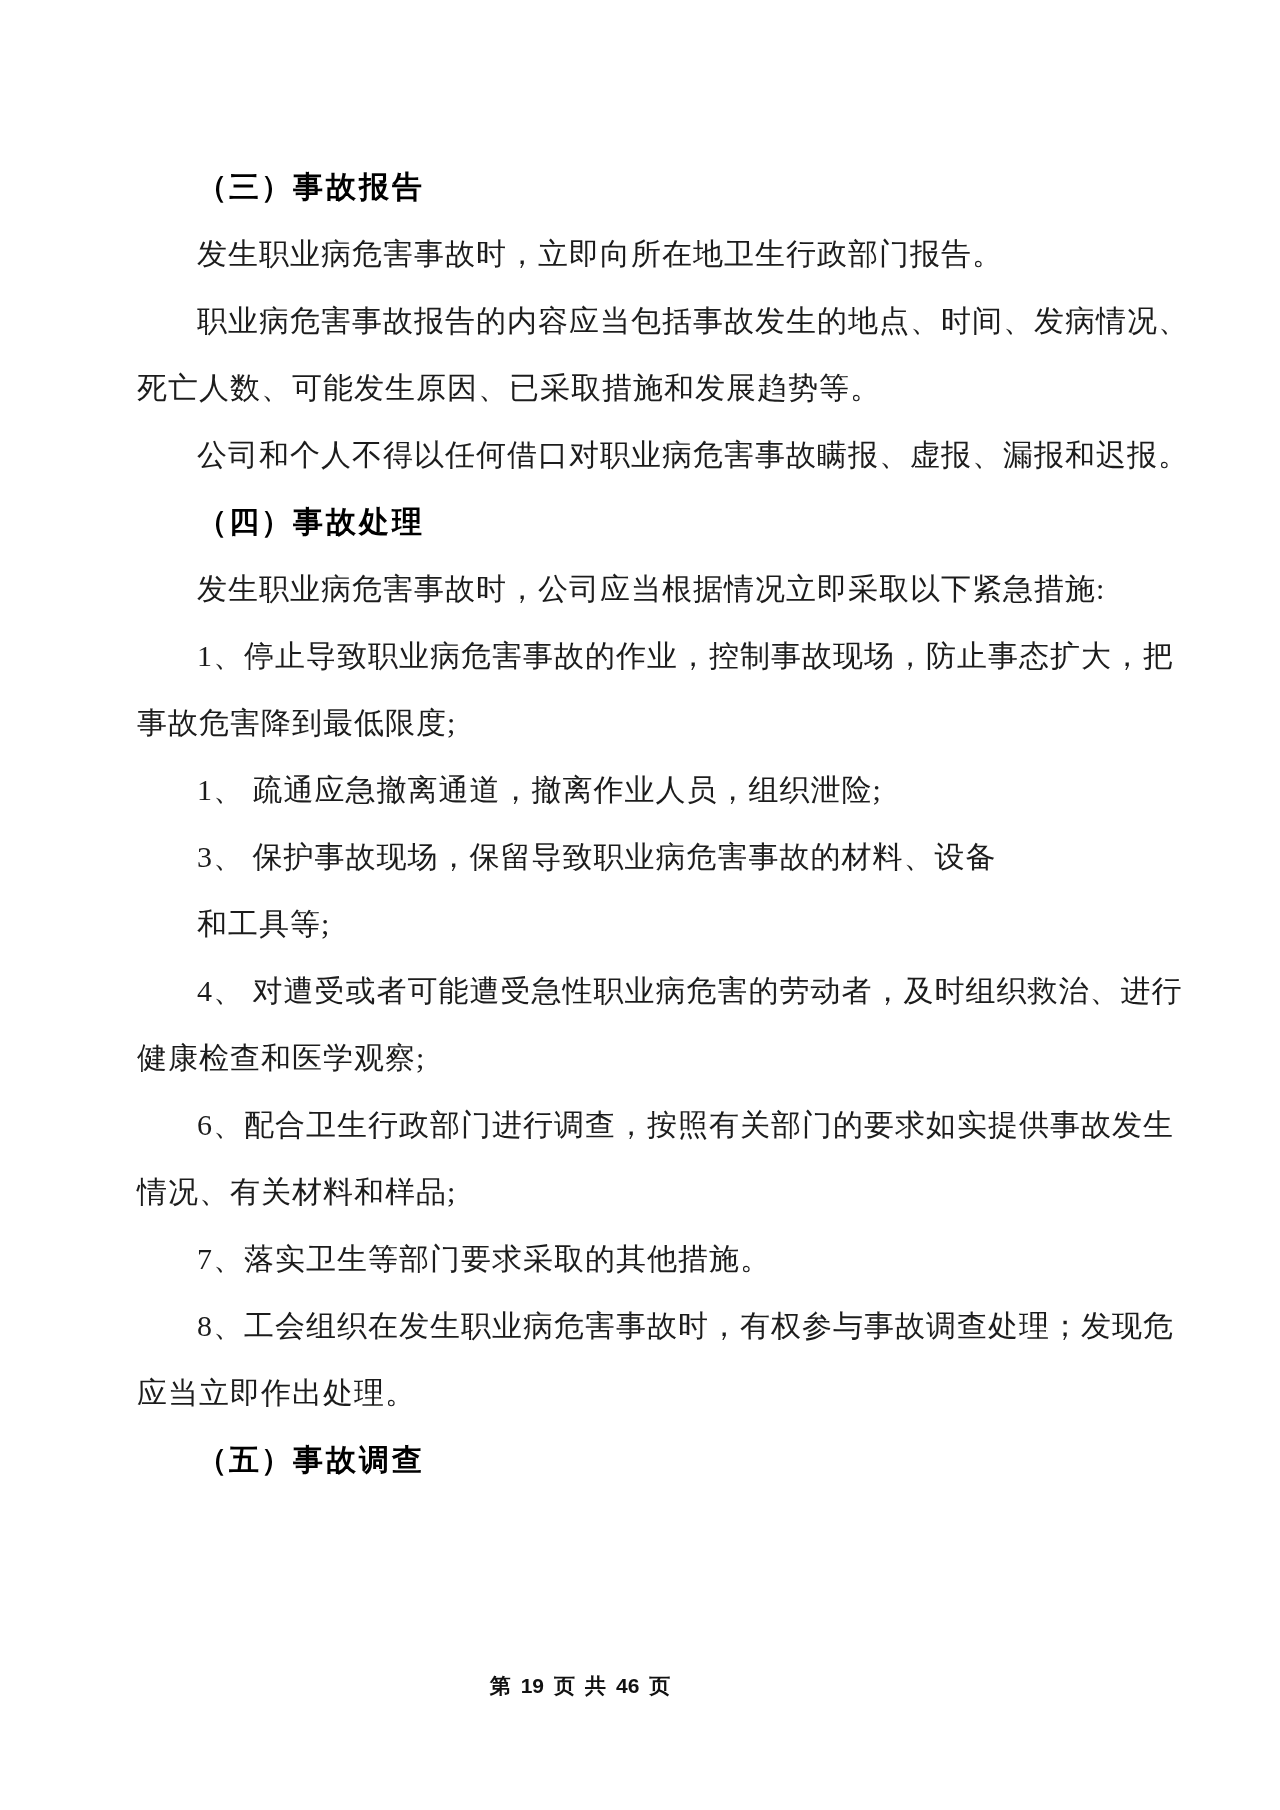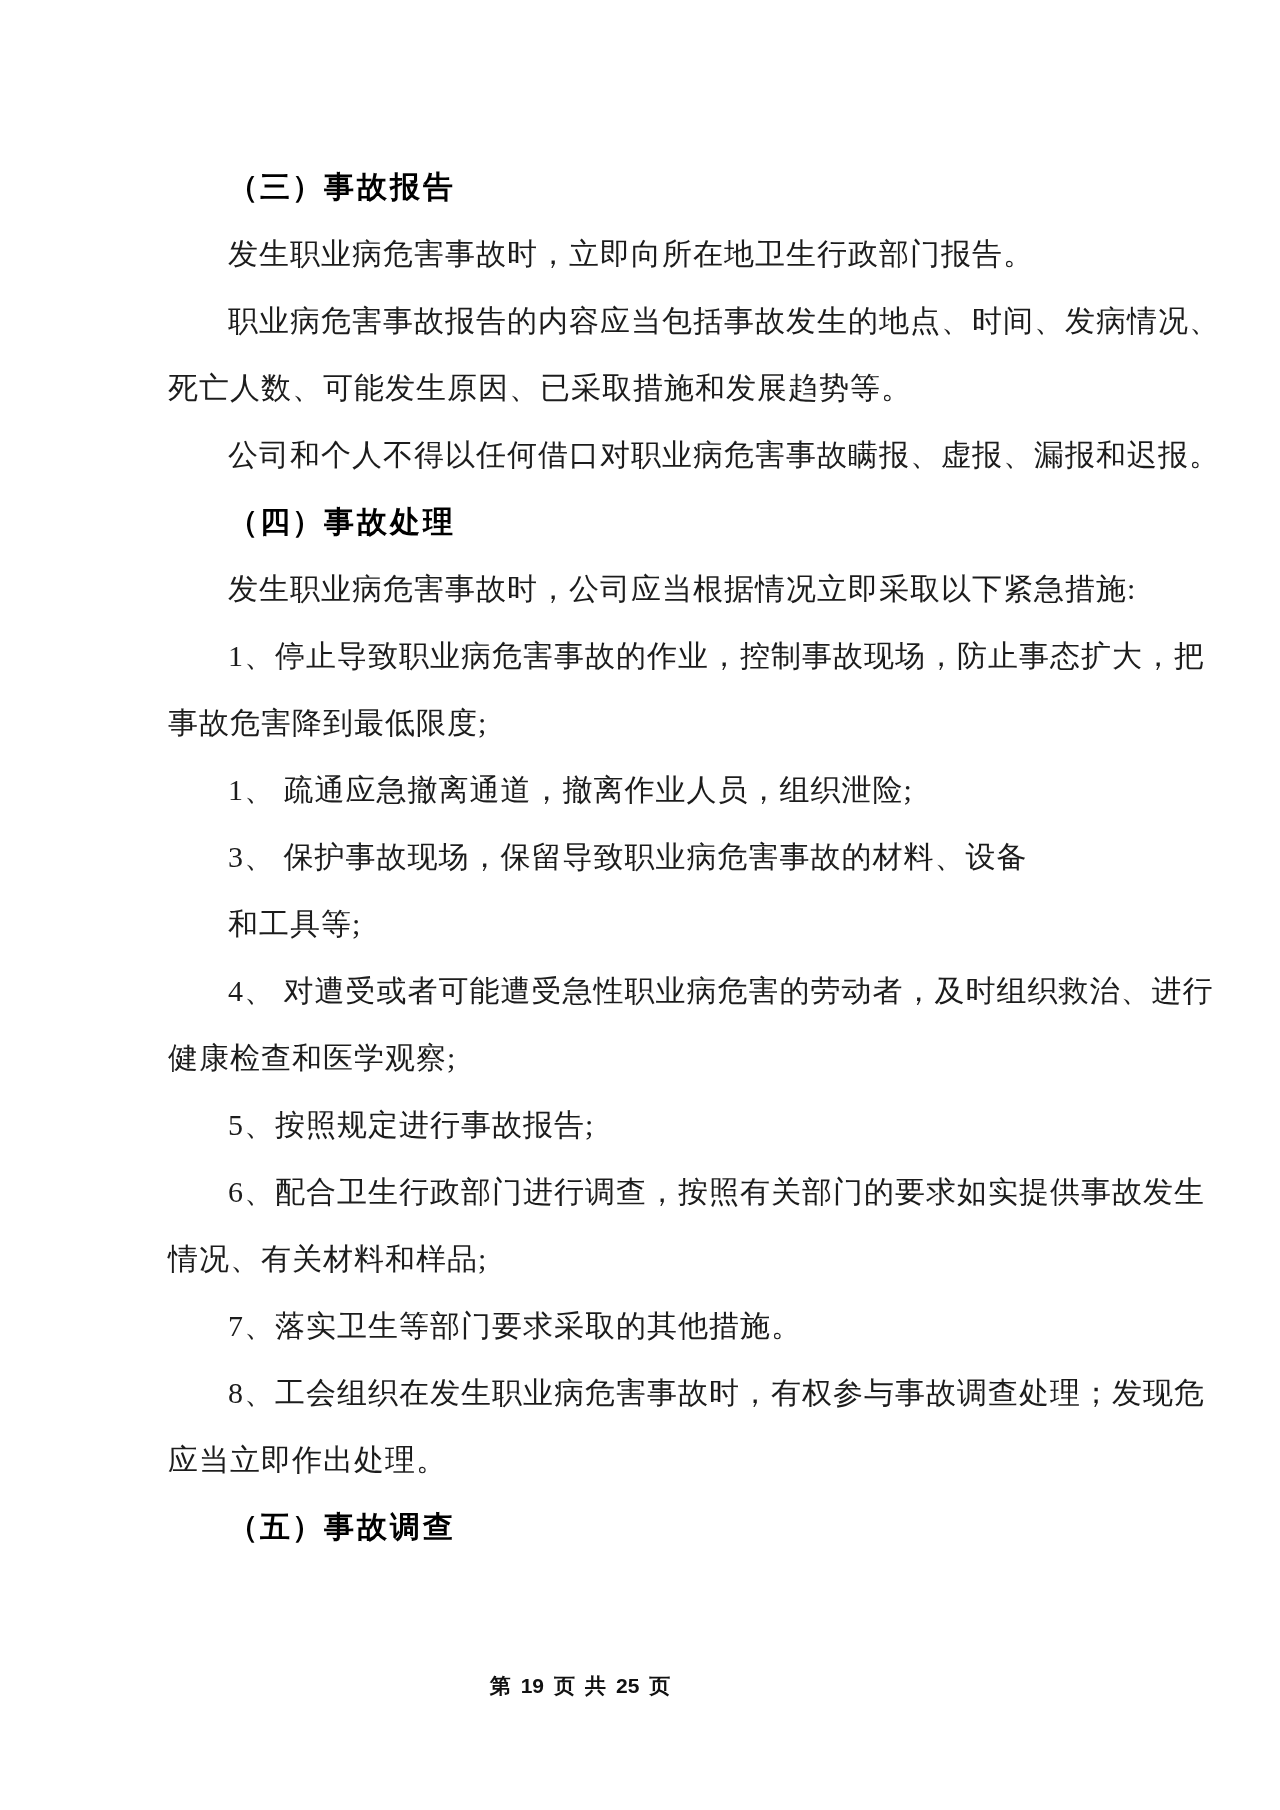--- a/index.html
+++ b/index.html
@@ -21,21 +21,20 @@
     top: 153px;
     left: 137px;
     width: 1085px;
   }
   .line {
     height: 67px;
     line-height: 67px;
     font-size: 30px;
     letter-spacing: 1px;
     white-space: nowrap;
-    margin-left: 31px;
   }
   .ind {
     padding-left: 60px;
   }
   .heading {
     font-weight: bold;
     color: #000000;
   }
   .heading .h-prefix {
     font-family: "Liberation Serif", "DejaVu Serif", serif;
@@ -80,29 +79,28 @@
     </div>
 
     <div class="line ind">发生职业病危害事故时，公司应当根据情况立即采取以下紧急措施:</div>
     <div class="line ind">1、停止导致职业病危害事故的作业，控制事故现场，防止事态扩大，把</div>
     <div class="line">事故危害降到最低限度;</div>
     <div class="line ind">1、 疏通应急撤离通道，撤离作业人员，组织泄险;</div>
     <div class="line ind">3、 保护事故现场，保留导致职业病危害事故的材料、设备</div>
     <div class="line ind">和工具等;</div>
     <div class="line ind">4、 对遭受或者可能遭受急性职业病危害的劳动者，及时组织救治、进行</div>
     <div class="line">健康检查和医学观察;</div>
-    <div class="line ind">5、按照规定进行事故报告;</div>
     <div class="line ind">6、配合卫生行政部门进行调查，按照有关部门的要求如实提供事故发生</div>
     <div class="line">情况、有关材料和样品;</div>
     <div class="line ind">7、落实卫生等部门要求采取的其他措施。</div>
     <div class="line ind">8、工会组织在发生职业病危害事故时，有权参与事故调查处理；发现危</div>
     <div class="line">应当立即作出处理。</div>
 
     <div class="line ind heading">
       <span class="h-prefix">（五）</span><span class="h-title">事故调查</span>
     </div>
 
   </div>
 
   <div class="footer">
-    <span>第</span><span>19</span><span>页</span><span>共</span><span>25</span><span>页</span>
+    <span>第</span><span>19</span><span>页</span><span>共</span><span>46</span><span>页</span>
   </div>
 </div>
 
 </body></html>

